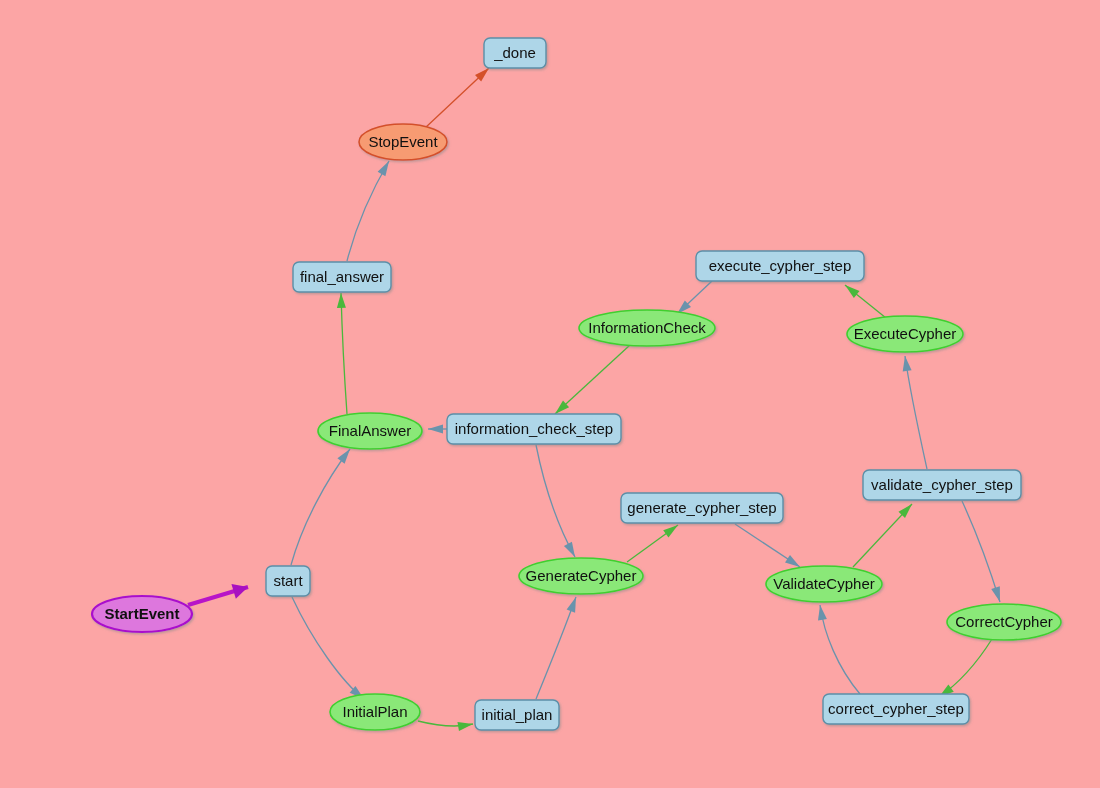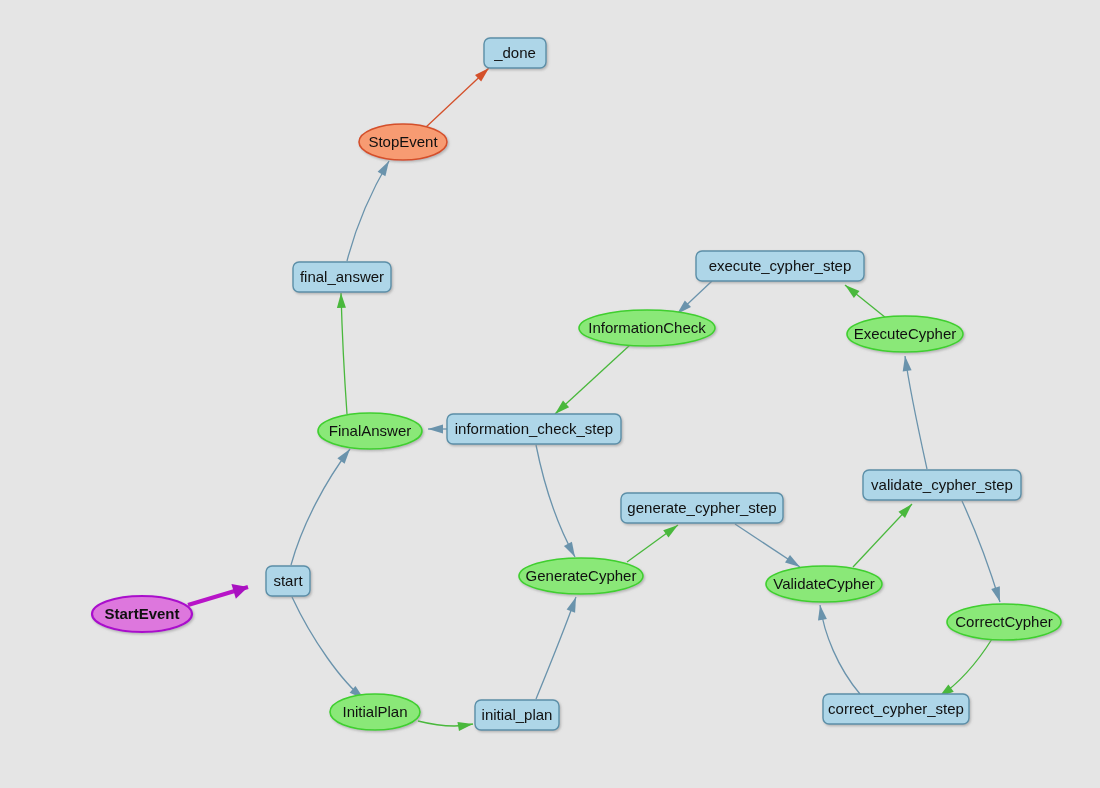--- a/index.html
+++ b/index.html
@@ -8,21 +8,21 @@
     padding: 0;
     background: #ffffff;
   }
   body {
     font-family: "Liberation Sans", sans-serif;
   }
   #canvas-wrap {
     position: relative;
     width: 1100px;
     height: 788px;
-    background: #e5e5e5;
+    background: #fca5a5;
     overflow: hidden;
   }
   #graph-svg {
     position: absolute;
     left: 0;
     top: 0;
     width: 1100px;
     height: 788px;
   }
   .node-box-rect {

